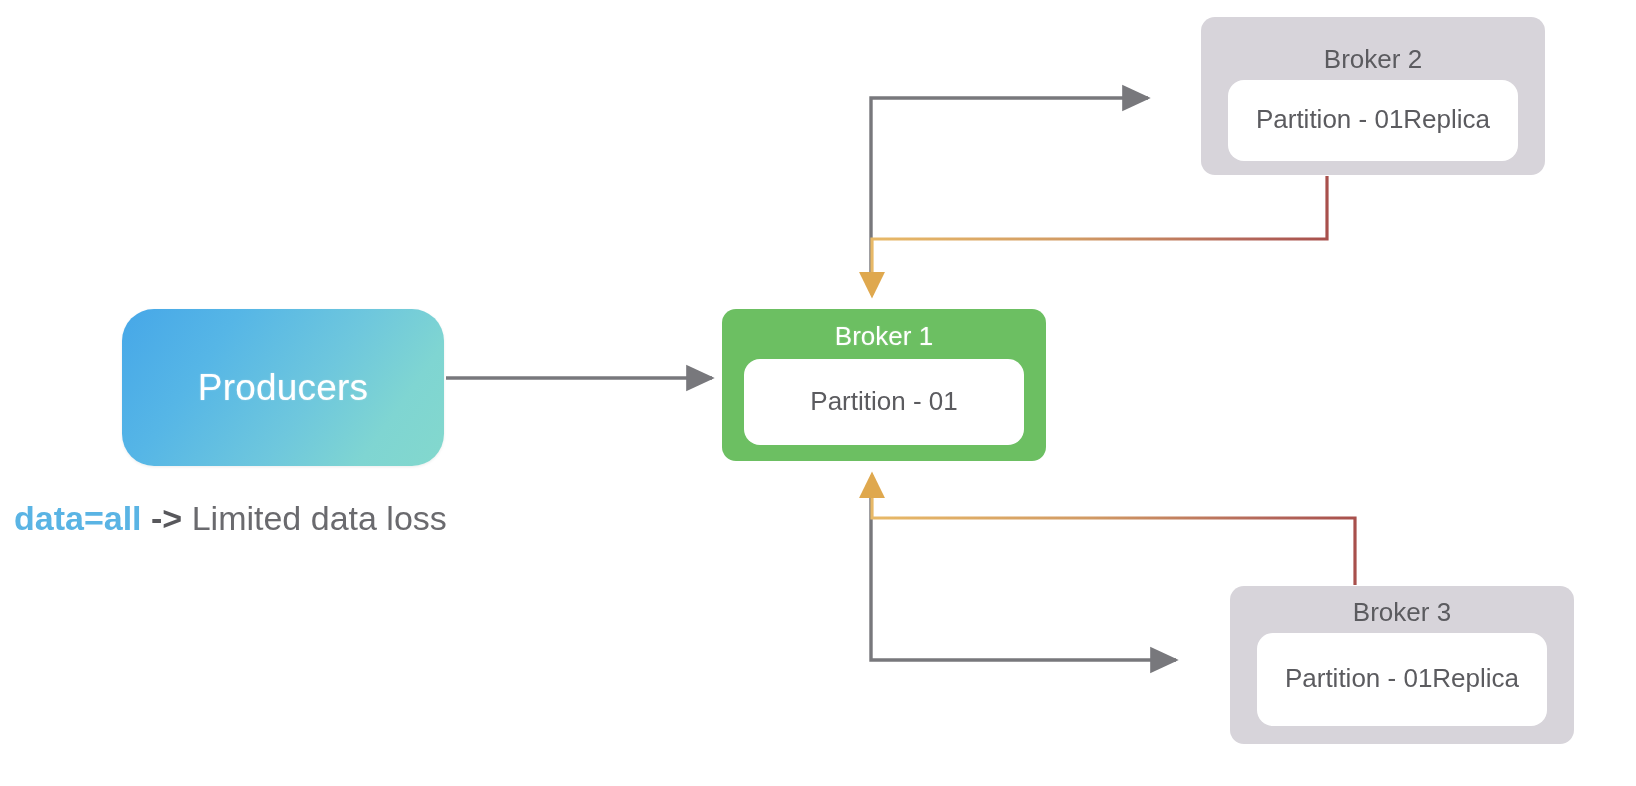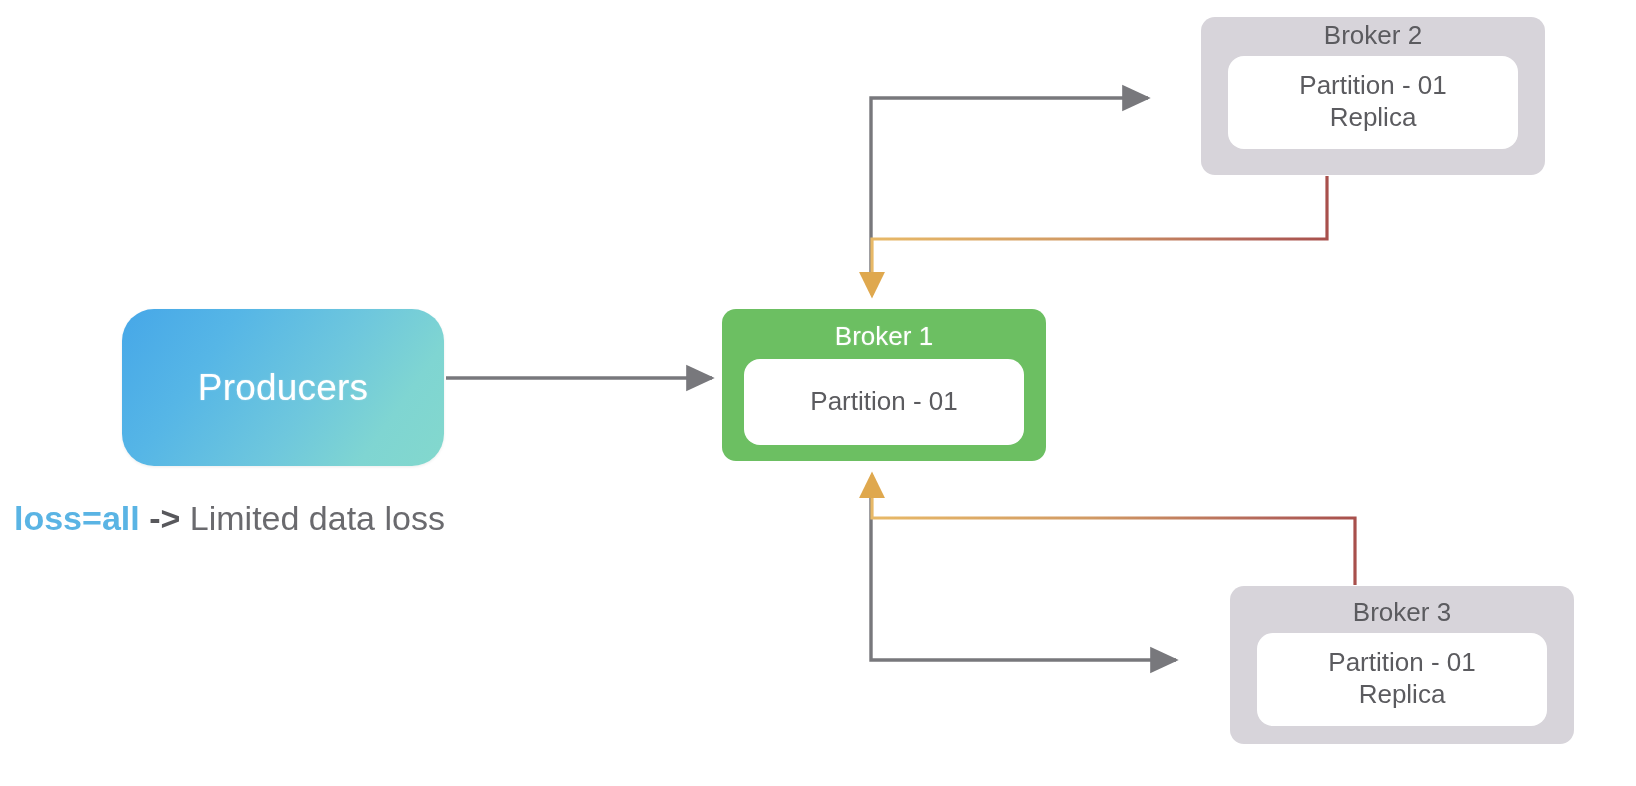--- a/index.html
+++ b/index.html
@@ -61,21 +61,21 @@
   }
   .broker-title {
     font-size: 26px;
     font-weight: 400;
     line-height: 1.1;
   }
   .partition {
     background: #ffffff;
     border-radius: 16px;
     display: flex;
-    flex-direction: column;
+    flex-direction: row;
     align-items: center;
     justify-content: center;
     box-sizing: border-box;
   }
   .partition-line {
     color: #5b5b5f;
     font-size: 26px;
     font-weight: 400;
     line-height: 1.22;
     white-space: nowrap;
@@ -100,21 +100,21 @@
     height: 86px;
   }
 
   
   #broker2 {
     left: 1201px;
     top: 17px;
     width: 344px;
     height: 158px;
     background: #d7d4da;
-    padding: 0 20px 14px 20px;
+    padding: 24px 20px 14px 20px;
   }
   #broker2 .broker-title {
     color: #5b5b5f;
     margin: 4px 0 6px 0;
   }
   #broker2 .partition {
     width: 290px;
     height: 93px;
   }
 
@@ -231,16 +231,16 @@
 
   <div class="broker" id="broker3">
     <div class="broker-title">Broker 3</div>
     <div class="partition">
       <div class="partition-line">Partition - 01</div>
       <div class="partition-line">Replica</div>
     </div>
   </div>
 
   <div class="acks-caption">
-    <span class="acks-key">loss=all</span><span>&nbsp;</span><span class="acks-arrow">-&gt;</span><span>&nbsp;</span><span class="acks-rest">Limited data loss</span>
+    <span class="acks-key">data=all</span><span>&nbsp;</span><span class="acks-arrow">-&gt;</span><span>&nbsp;</span><span class="acks-rest">Limited data loss</span>
   </div>
 
 </div>
 
 </body></html>

